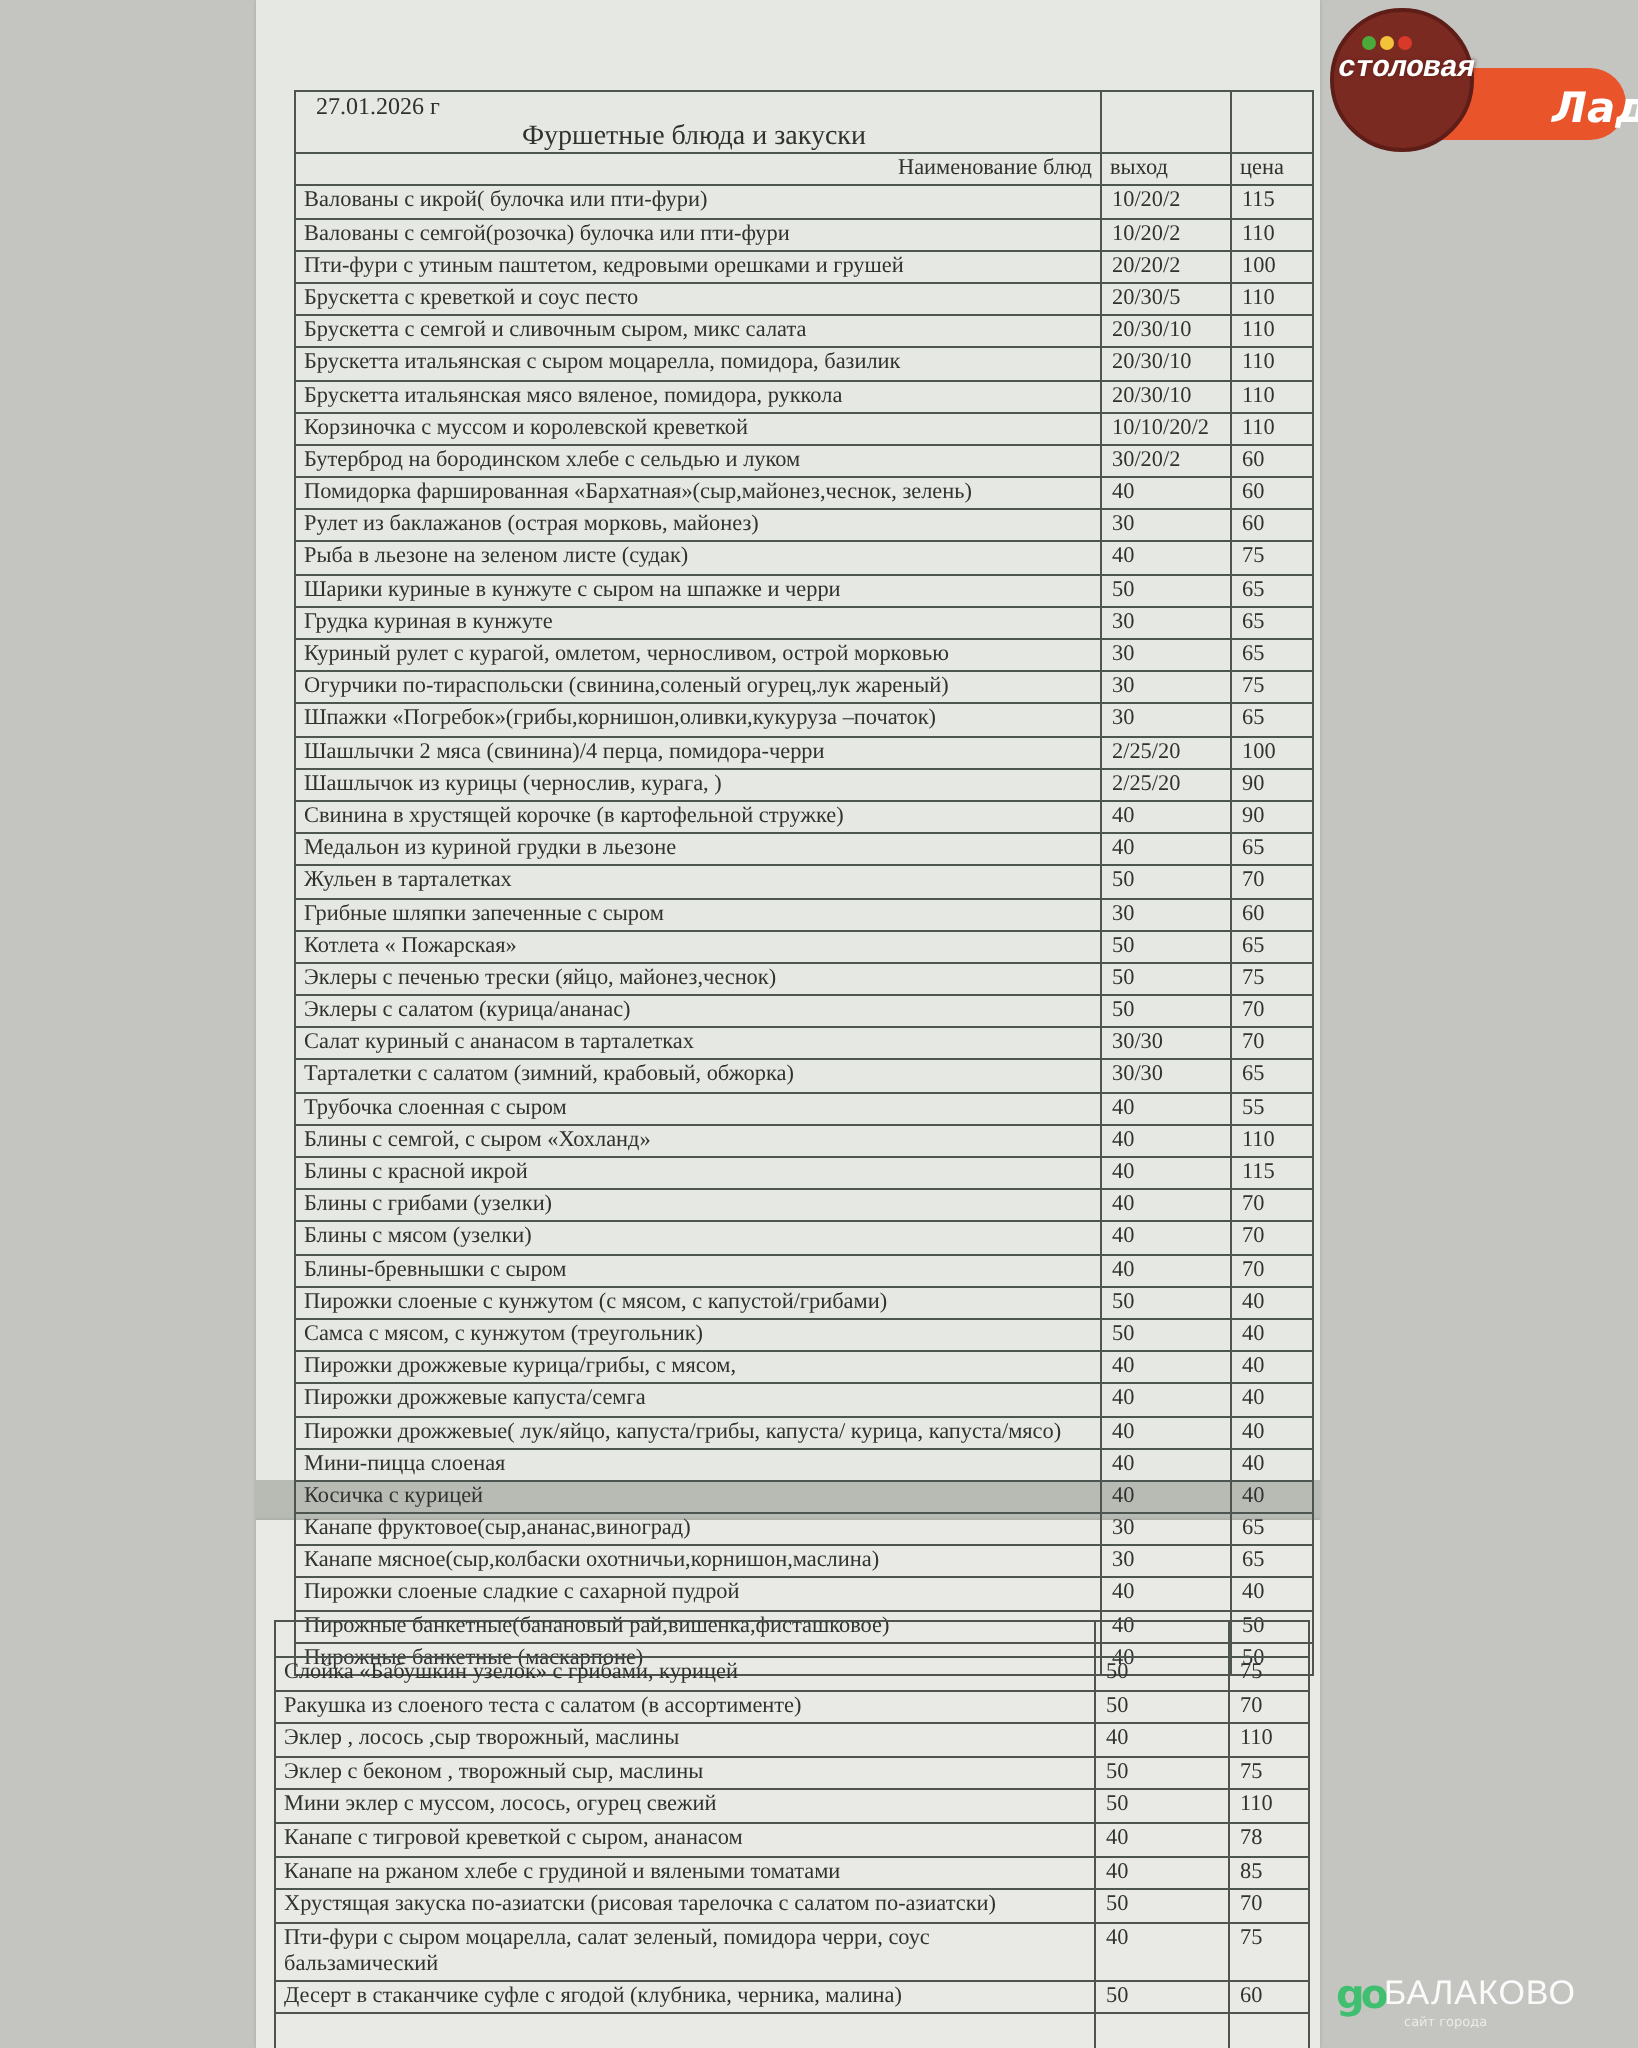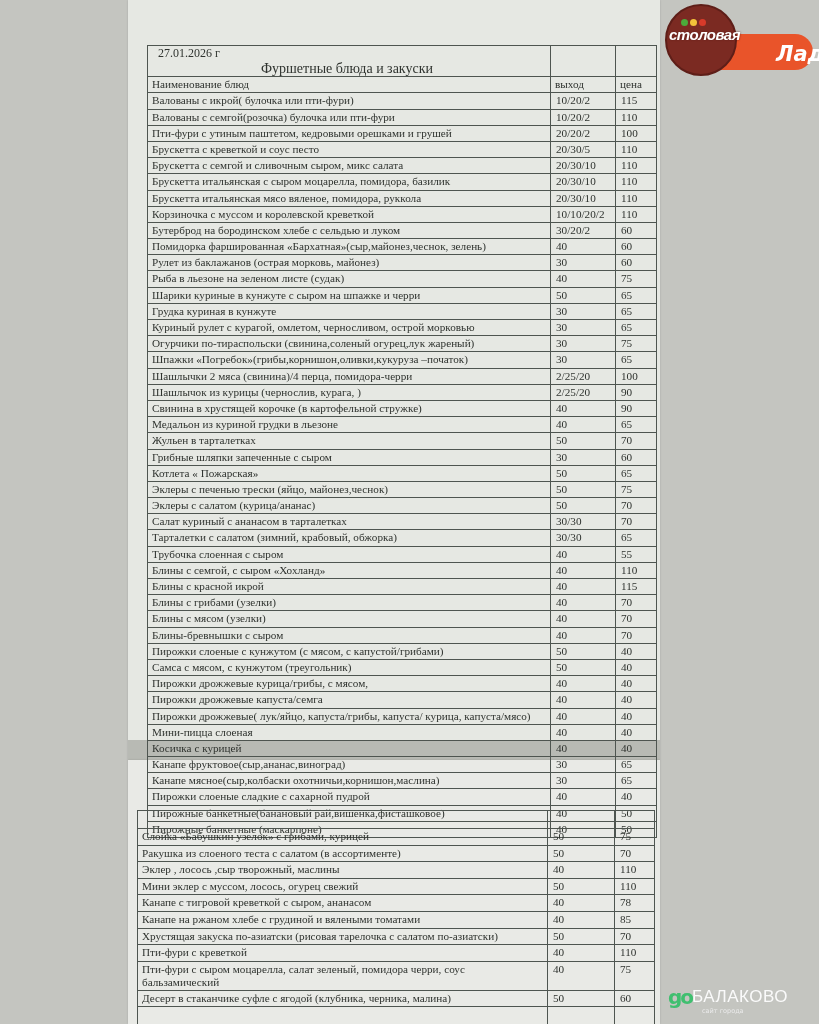--- a/index.html
+++ b/index.html
@@ -23,36 +23,36 @@
     padding:1px 4px 1px 4px; vertical-align:top; white-space:normal;
   }
   .t1 { left:147px; top:0; width:509px; }
   .t1 col.c1 { width:403px; } .t1 col.c2 { width:65px; } .t1 col.c3 { width:41px; }
   .t1 td { height:13.2px; }
   .t2 { left:137px; top:765px; width:517px; }
   .t2 col.c1 { width:410px; } .t2 col.c2 { width:67px; } .t2 col.c3 { width:40px; }
   .t2 td { height:13.6px; }
   .hdr-date { font-size:12px; padding-left:10px; }
   .hdr-title { text-align:center; padding-left:0; font-size:14px; }
-  .colhdr { text-align:left; }
+  .colhdr { text-align:right; }
   .num { padding-left:5px; }
 
   .logo {
     position:absolute; left:665px; top:4px; width:150px; height:72px;
   }
   .logo .circle {
     position:absolute; left:0; top:0; width:68px; height:68px; border-radius:50%;
     background:#7b2a22; border:2px solid #5e1e18;
   }
   .logo .band {
     position:absolute; left:40px; top:30px; width:108px; height:36px;
     background:#e9542a; border-radius:0 18px 18px 0;
   }
   .logo .word1 {
-    position:absolute; left:4px; top:22px; color:#fff; font-family:Liberation Sans, sans-serif;
+    position:absolute; left:4px; top:22px; color:#fff; font-family:Liberation Mono, monospace;
     font-weight:bold; font-style:italic; font-size:15px; letter-spacing:-0.5px;
     text-shadow:0 0 2px #5e1e18;
   }
   .logo .word2 {
     position:absolute; left:70px; top:38px; color:#fff; font-family:"DejaVu Sans",sans-serif;
     font-weight:bold; font-style:italic; font-size:21px;margin-left:41px;
   }
   .logo .dots { position:absolute; left:16px; top:8px; width:36px; height:10px; }
   .logo .dots span { display:inline-block; width:7px; height:7px; border-radius:50%; margin-right:2px; }
 
@@ -345,43 +345,43 @@
         <td>Ракушка из слоеного теста  с салатом (в ассортименте)</td>
         <td class="num">50</td>
         <td class="num">70</td>
       </tr>
       <tr>
         <td>Эклер ,  лосось ,сыр творожный, маслины</td>
         <td class="num">40</td>
         <td class="num">110</td>
       </tr>
       <tr>
+        <td>Эклер с беконом , творожный сыр, маслины</td>
+        <td class="num">50</td>
+        <td class="num">75</td>
+      </tr>
+      <tr>
         <td>Мини эклер с муссом, лосось, огурец  свежий</td>
         <td class="num">50</td>
         <td class="num">110</td>
       </tr>
       <tr>
         <td>Канапе с тигровой креветкой с сыром, ананасом</td>
         <td class="num">40</td>
         <td class="num">78</td>
       </tr>
       <tr>
         <td>Канапе на ржаном хлебе с грудиной и вялеными томатами</td>
         <td class="num">40</td>
         <td class="num">85</td>
       </tr>
       <tr>
         <td>Хрустящая закуска по-азиатски (рисовая тарелочка с салатом по-азиатски)</td>
         <td class="num">50</td>
         <td class="num">70</td>
-      </tr>
-      <tr>
-        <td>Пти-фури с креветкой</td>
-        <td class="num">40</td>
-        <td class="num">110</td>
       </tr>
       <tr>
         <td>Пти-фури с сыром моцарелла, салат зеленый, помидора черри, соус бальзамический</td>
         <td class="num">40</td>
         <td class="num">75</td>
       </tr>
       <tr>
         <td>Десерт в стаканчике суфле с ягодой (клубника, черника, малина)</td>
         <td class="num">50</td>
         <td class="num">60</td>

